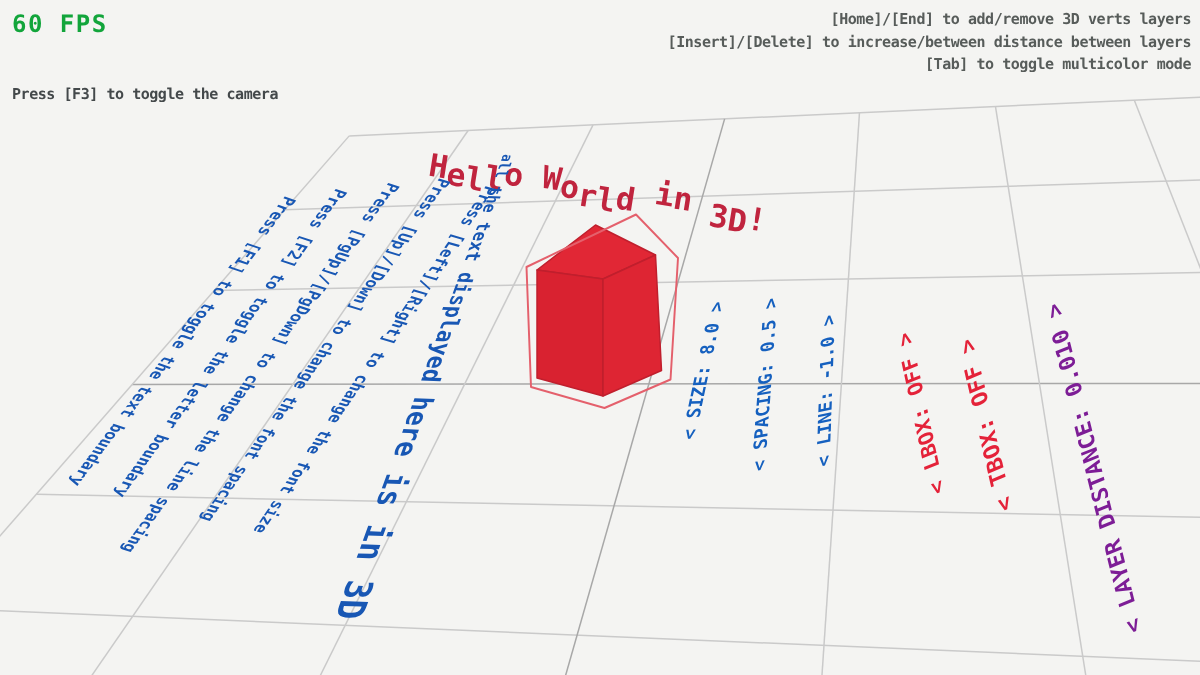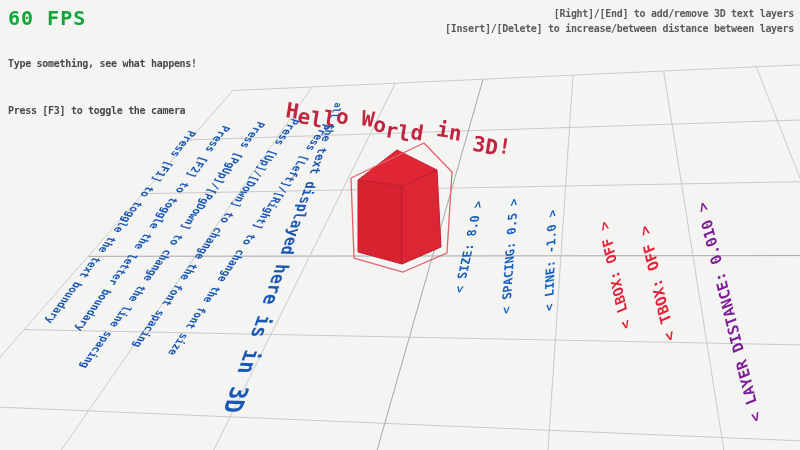--- a/index.html
+++ b/index.html
@@ -1,20 +1,20 @@
 <!DOCTYPE html>
 <html><head>
 <meta charset="utf-8">
 <style>
   html,body{margin:0;padding:0}
   body{width:800px;height:450px;position:relative;overflow:hidden;background:#f4f4f2;
        font-family:"DejaVu Sans Mono",monospace}
   
   .hud-left{position:absolute;top:6px;left:8px;z-index:5}
-  #fps{font-size:20px;font-weight:bold;color:#12a53b;letter-spacing:1px;margin-bottom:26px}
+  #fps{font-size:16px;font-weight:bold;color:#12a53b;letter-spacing:1px;margin-bottom:9px}
   .hint{font-size:10px;font-weight:bold;color:#44494b;line-height:16px;letter-spacing:-0.3px}
   .hint.gap{margin-top:31px}
   .hud-right{position:absolute;top:6px;right:6px;text-align:right;z-index:5}
   #stats{font-size:10px;font-weight:bold;color:#12a53b;line-height:15px;letter-spacing:-0.3px}
   .rhint{font-size:10px;font-weight:bold;color:#575c5a;line-height:15px;letter-spacing:-0.3px}
   
   #gfx{position:absolute;left:0;top:0;z-index:1}
   #scene{position:absolute;left:0;top:0;width:800px;height:450px;z-index:2;pointer-events:none}
   .t3d{position:absolute;font-family:"DejaVu Sans Mono",monospace;font-weight:bold;
        transform-origin:0 50%;white-space:pre;line-height:1}
@@ -58,20 +58,20 @@
     <div class="t3d" style="left: 459px; top: 287px; color: rgb(21, 96, 191); font-size: 12px; transform: rotate(-78deg) skewX(14deg);">&lt; SIZE: 8.0 &gt;</div>
     <div class="t3d" style="left: 506px; top: 308px; color: rgb(21, 96, 191); font-size: 12px; transform: rotate(-86deg) skewX(14deg);">&lt; SPACING: 0.5 &gt;</div>
     <div class="t3d" style="left: 549px; top: 305px; color: rgb(21, 96, 191); font-size: 12px; transform: rotate(-88deg) skewX(14deg);">&lt; LINE: -1.0 &gt;</div>
     <div class="t3d" style="left: 626px; top: 322px; color: rgb(228, 34, 57); font-size: 14px; transform: rotate(-102deg) skewX(10deg);">&lt; LBOX: OFF &gt;</div>
     <div class="t3d" style="left: 671px; top: 333px; color: rgb(228, 34, 57); font-size: 15px; transform: rotate(-103deg) skewX(10deg);">&lt; TBOX: OFF &gt;</div>
     <div class="t3d" style="left: 757px; top: 414px; color: rgb(125, 29, 150); font-size: 15px; transform: rotate(-104deg) skewX(8deg);">&lt; LAYER DISTANCE: 0.010 &gt;</div>
   </div>
 
 <div class="hud-left">
   <div id="fps">60 FPS</div>
-  <div class="hint">Type something, see what happens!</div>
   <div class="hint gap">Press [F3] to toggle the camera</div>
 </div>
 
 <div class="hud-right">
-  <div class="rhint">[Right]/[End] to add/remove 3D text layers</div>
+  <div class="rhint">[Home]/[End] to add/remove 3D verts layers</div>
   <div class="rhint">[Insert]/[Delete] to increase/between distance between layers</div>
+  <div class="rhint">[Tab] to toggle multicolor mode</div>
 </div>
 
 </body></html>

